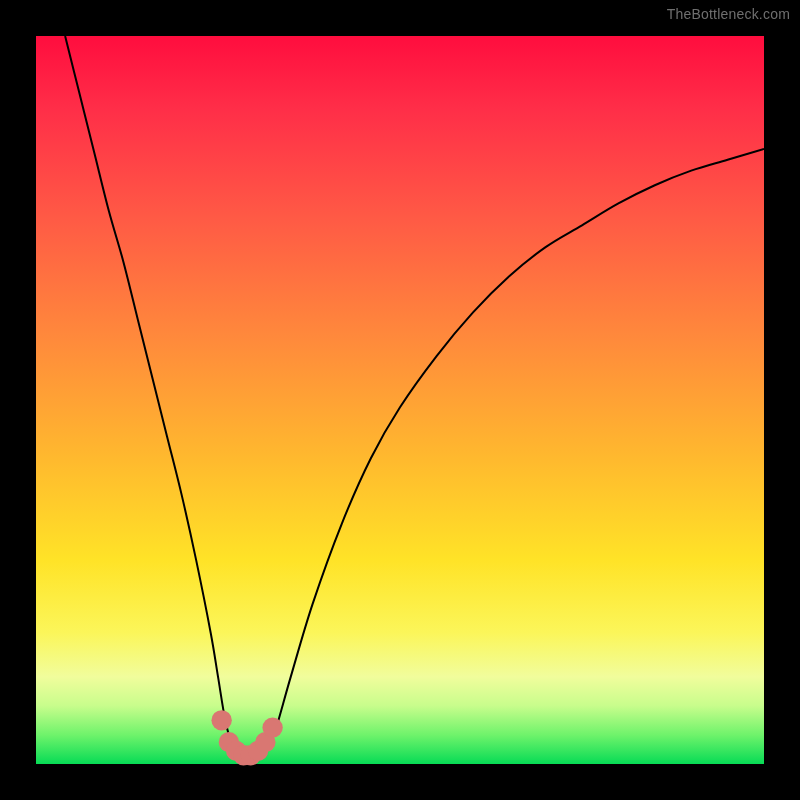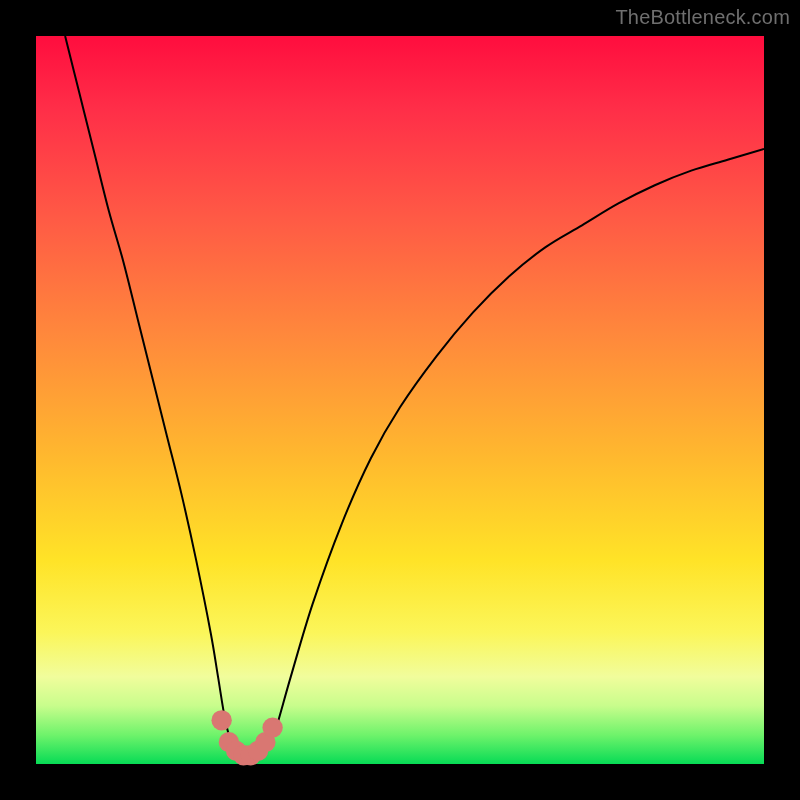--- a/index.html
+++ b/index.html
@@ -37,21 +37,21 @@
       #c8fd8c 92%,
       #6ff36b 96%,
       #07db55 100%
     );
   }
   .watermark {
     position: absolute;
     top: 6px;
     right: 10px;
     color: #6f6f6f;
-    font-size: 20px;
+    font-size: 14px;
     font-weight: 400;
     letter-spacing: 0.2px;
     user-select: none;
   }
   svg.curve {
     position: absolute;
     left: 0;
     top: 0;
     width: 728px;
     height: 728px;

